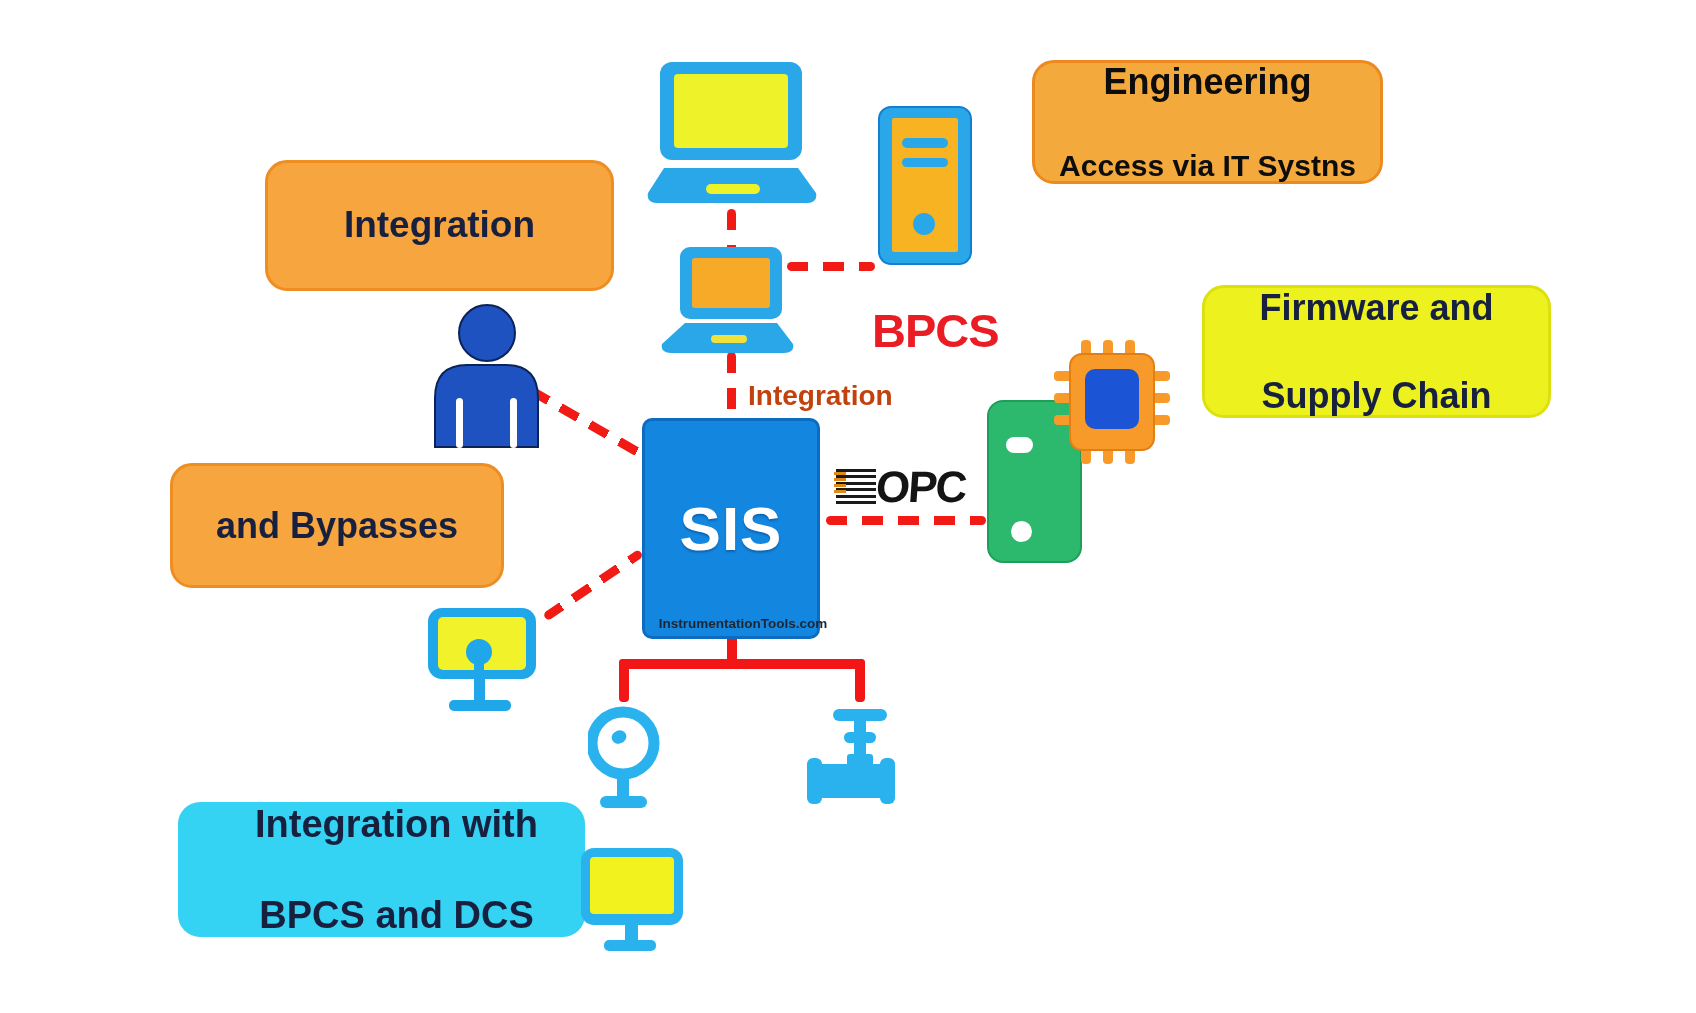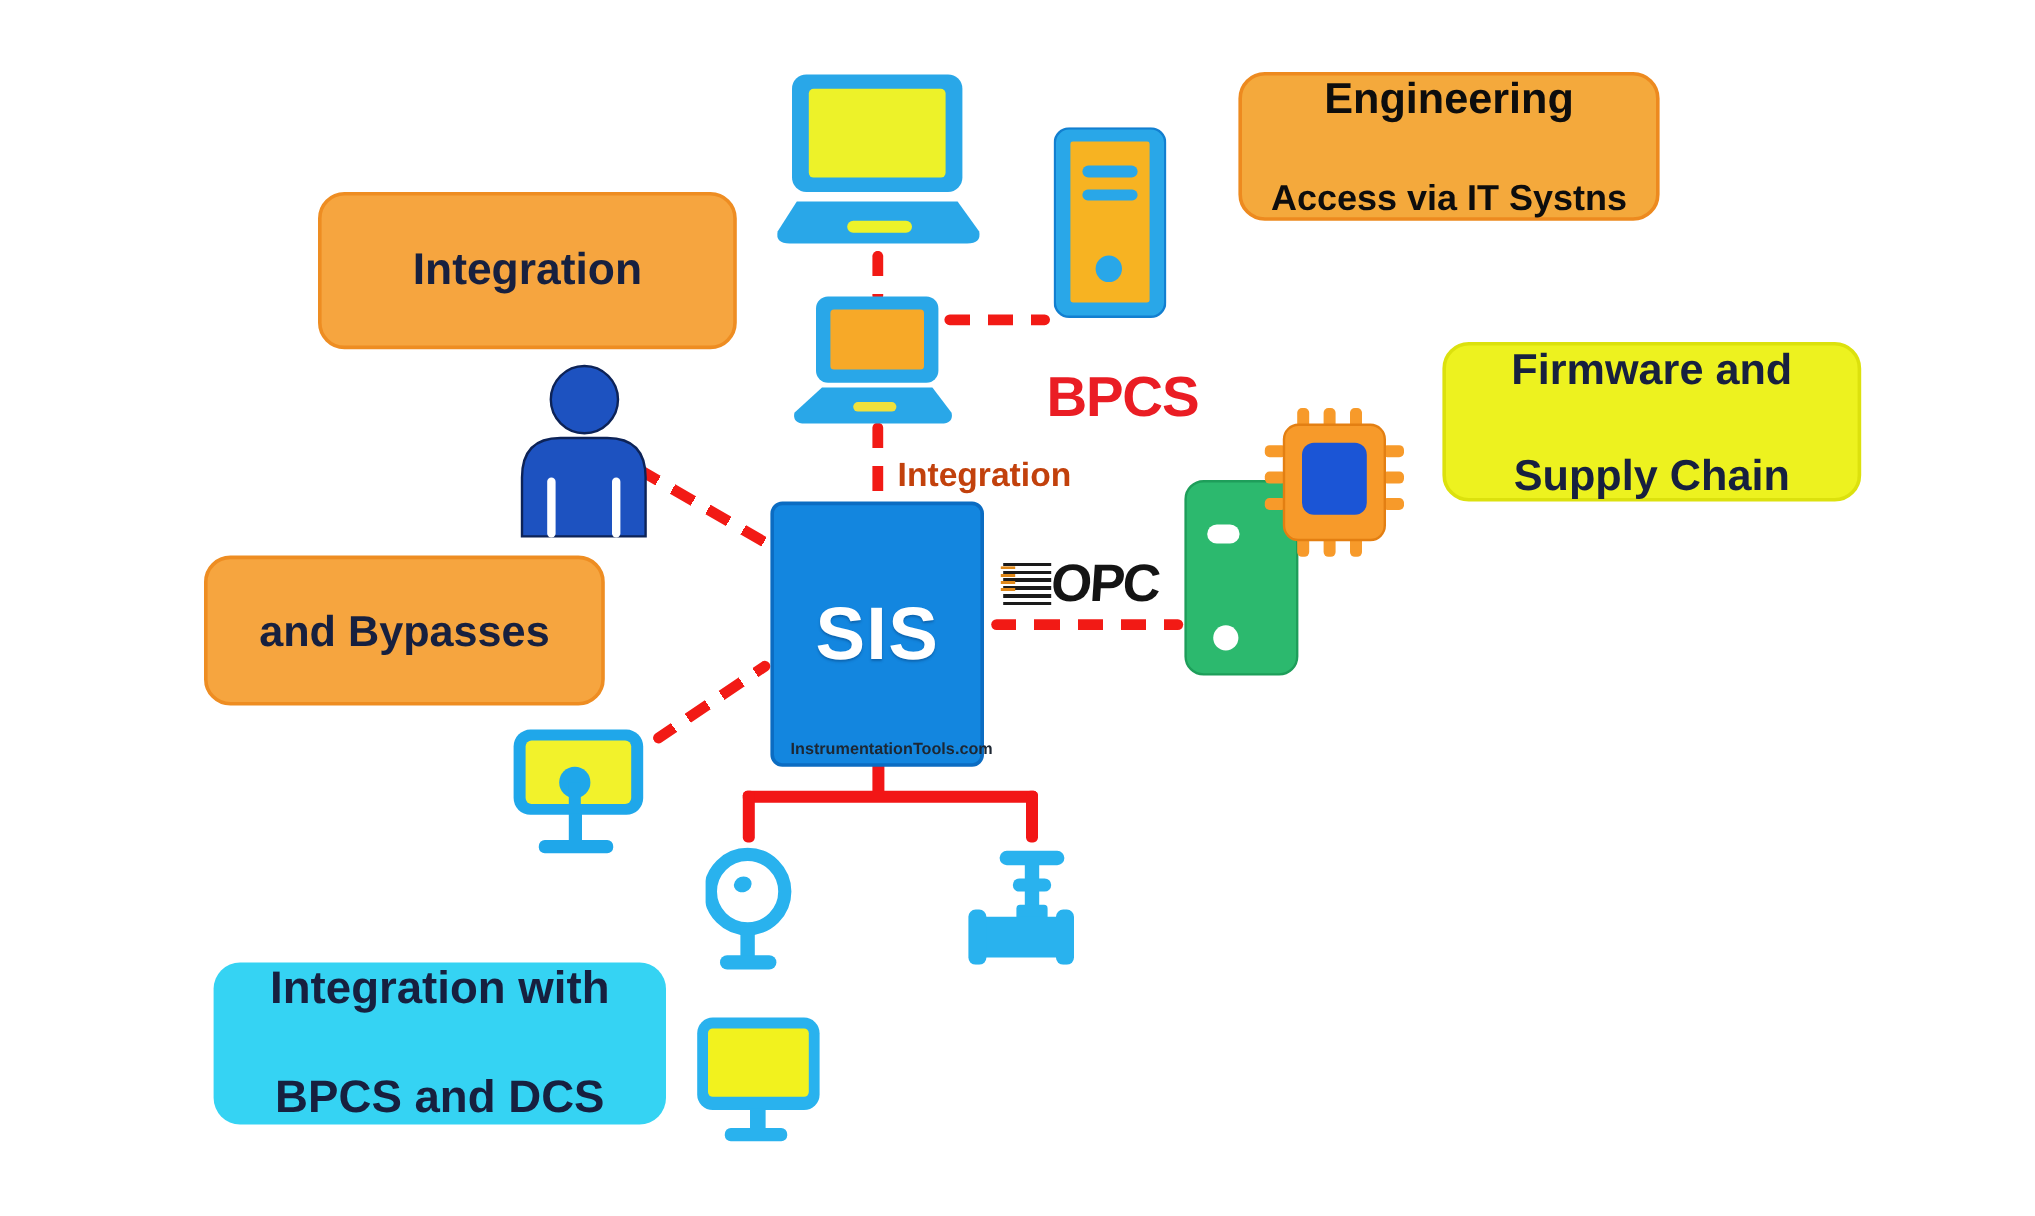--- a/index.html
+++ b/index.html
@@ -14,21 +14,21 @@
   .box-engineering{left:1032px;top:60px;width:345px;height:118px;background:#F4A93C;
                    border:3px solid #ED8A1F;color:#0d0d0d;}
   .eng-line1{font-size:36px;font-weight:bold;}
   .eng-line2{font-size:30px;font-weight:bold;}
   .eng-line2 .rest{font-weight:bold;}
   .box-firmware{left:1202px;top:285px;width:343px;height:127px;background:#EDF21F;
                 border:3px solid #DCE10D;font-size:36px;}
   .box-human{left:170px;top:463px;width:328px;height:119px;background:#F6A53F;
              border:3px solid #EE8D22;font-size:36px;}
   .box-integration{left:178px;top:802px;width:377px;height:135px;background:#35D3F3;
-                   border:0;font-size:38px;}
+                   border:0;font-size:38px;padding-left:30px;}
   
   .sis-box{position:absolute;left:642px;top:418px;width:178px;height:221px;background:#1386DF;
            border:3px solid #0B6CC2;border-radius:10px;display:flex;align-items:center;
            justify-content:center;box-sizing:border-box;}
   .sis-label{color:#ffffff;font-size:62px;font-weight:bold;letter-spacing:1px;
              text-shadow:0 2px 2px rgba(0,40,90,.35);}
   .sis-watermark{position:absolute;bottom:5px;left:0;width:100%;text-align:center;
                  font-size:13.5px;font-weight:bold;color:#1d2733;padding-left:12px;}
   
   .red-bpcs{position:absolute;left:872px;top:303px;font-size:47px;font-weight:bold;

